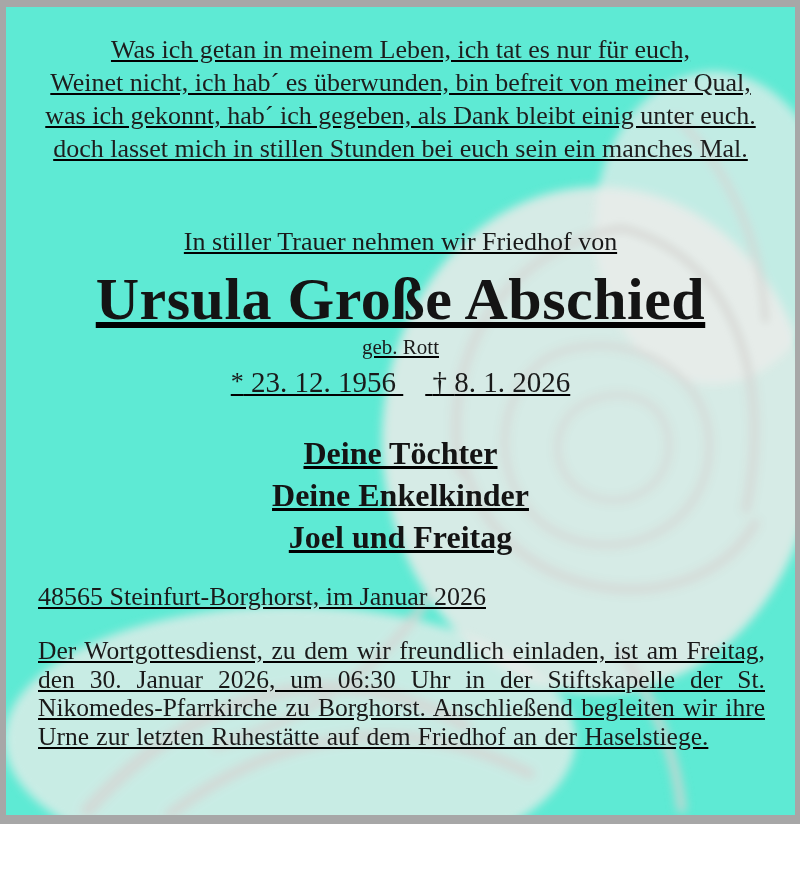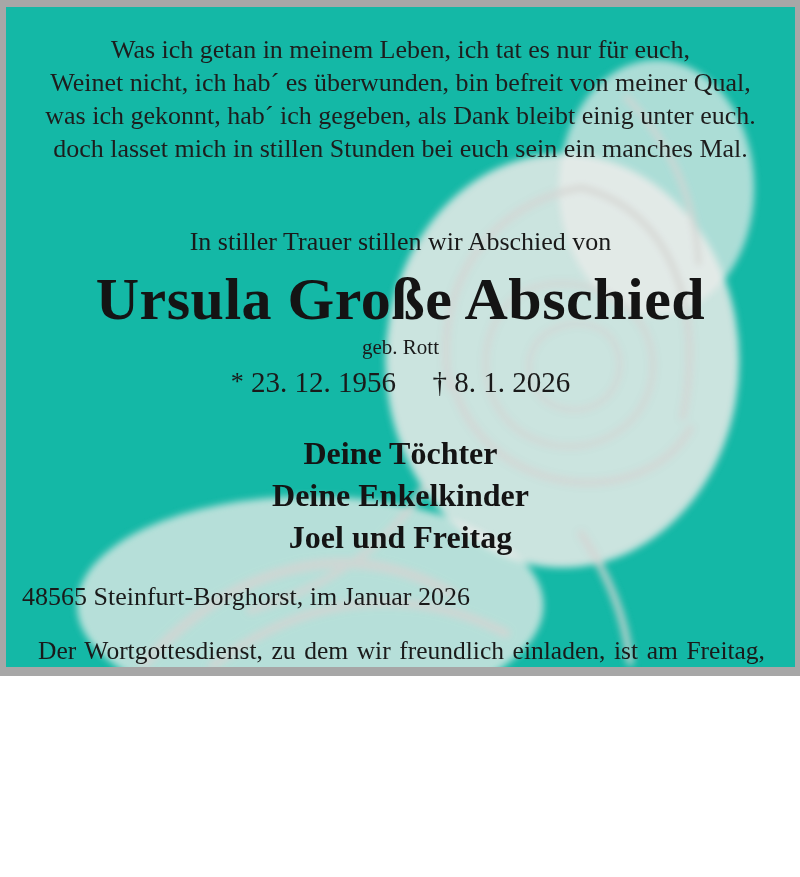--- a/index.html
+++ b/index.html
@@ -3,27 +3,28 @@
 <meta charset="utf-8">
 <style>
   html, body { margin: 0; padding: 0; background: #ffffff; }
   body {
     width: 800px; height: 877px;
     font-family: "Liberation Serif", serif;
     -webkit-font-smoothing: antialiased;
   }
   .notice {
     position: relative;
-    width: 800px; height: 676px;
+    width: 800px; height: 824px;
     box-sizing: border-box;
     border-style: solid;
     border-color: #a7a7a7;
     border-width: 7px 5px 9px 6px;
-    background: #14b8a6;
+    background: #5eead4;
     overflow: hidden;
+    text-decoration: underline;
   }
   .rose-bg {
     position: absolute; left: 0; top: 0;
     width: 100%; height: 100%;
     z-index: 0;
     pointer-events: none;
   }
   .content {
     position: relative; z-index: 1;
     width: 100%; height: 100%;
@@ -66,21 +67,21 @@
   .mourners {
     margin-top: 32px;
     font-size: 32px;
     font-weight: bold;
     line-height: 42px;
     color: #141414;
   }
 
   .place-line {
     margin-top: 22px;
-    padding: 0 30px 0 16px;
+    padding: 0 30px 0 32px;
     font-size: 26px;
     line-height: 33px;
     text-align: left;
   }
   .service {
     margin-top: 24px;
     padding: 0 30px 0 32px;
     font-size: 25.5px;
     line-height: 28.5px;
     text-align: justify;
@@ -120,21 +121,21 @@
 
   <div class="content">
 
     <div class="poem centered">
       <div>Was ich getan in meinem Leben, ich tat es nur für euch,</div>
       <div>Weinet nicht, ich hab´ es überwunden, bin befreit von meiner Qual,</div>
       <div>was ich gekonnt, hab´ ich gegeben, als Dank bleibt einig unter euch.</div>
       <div>doch lasset mich in stillen Stunden bei euch sein ein manches Mal.</div>
     </div>
 
-    <div class="intro centered">In stiller Trauer stillen wir Abschied von</div>
+    <div class="intro centered">In stiller Trauer nehmen wir Friedhof von</div>
 
     <div class="deceased-name centered">Ursula Große Abschied</div>
 
     <div class="maiden-name centered">geb. Rott</div>
 
     <div class="dates centered">
       <span class="birth-symbol">*</span>
       <span>23. 12. 1956</span>
       <span class="gap"></span>
       <span class="death-symbol">†</span>

